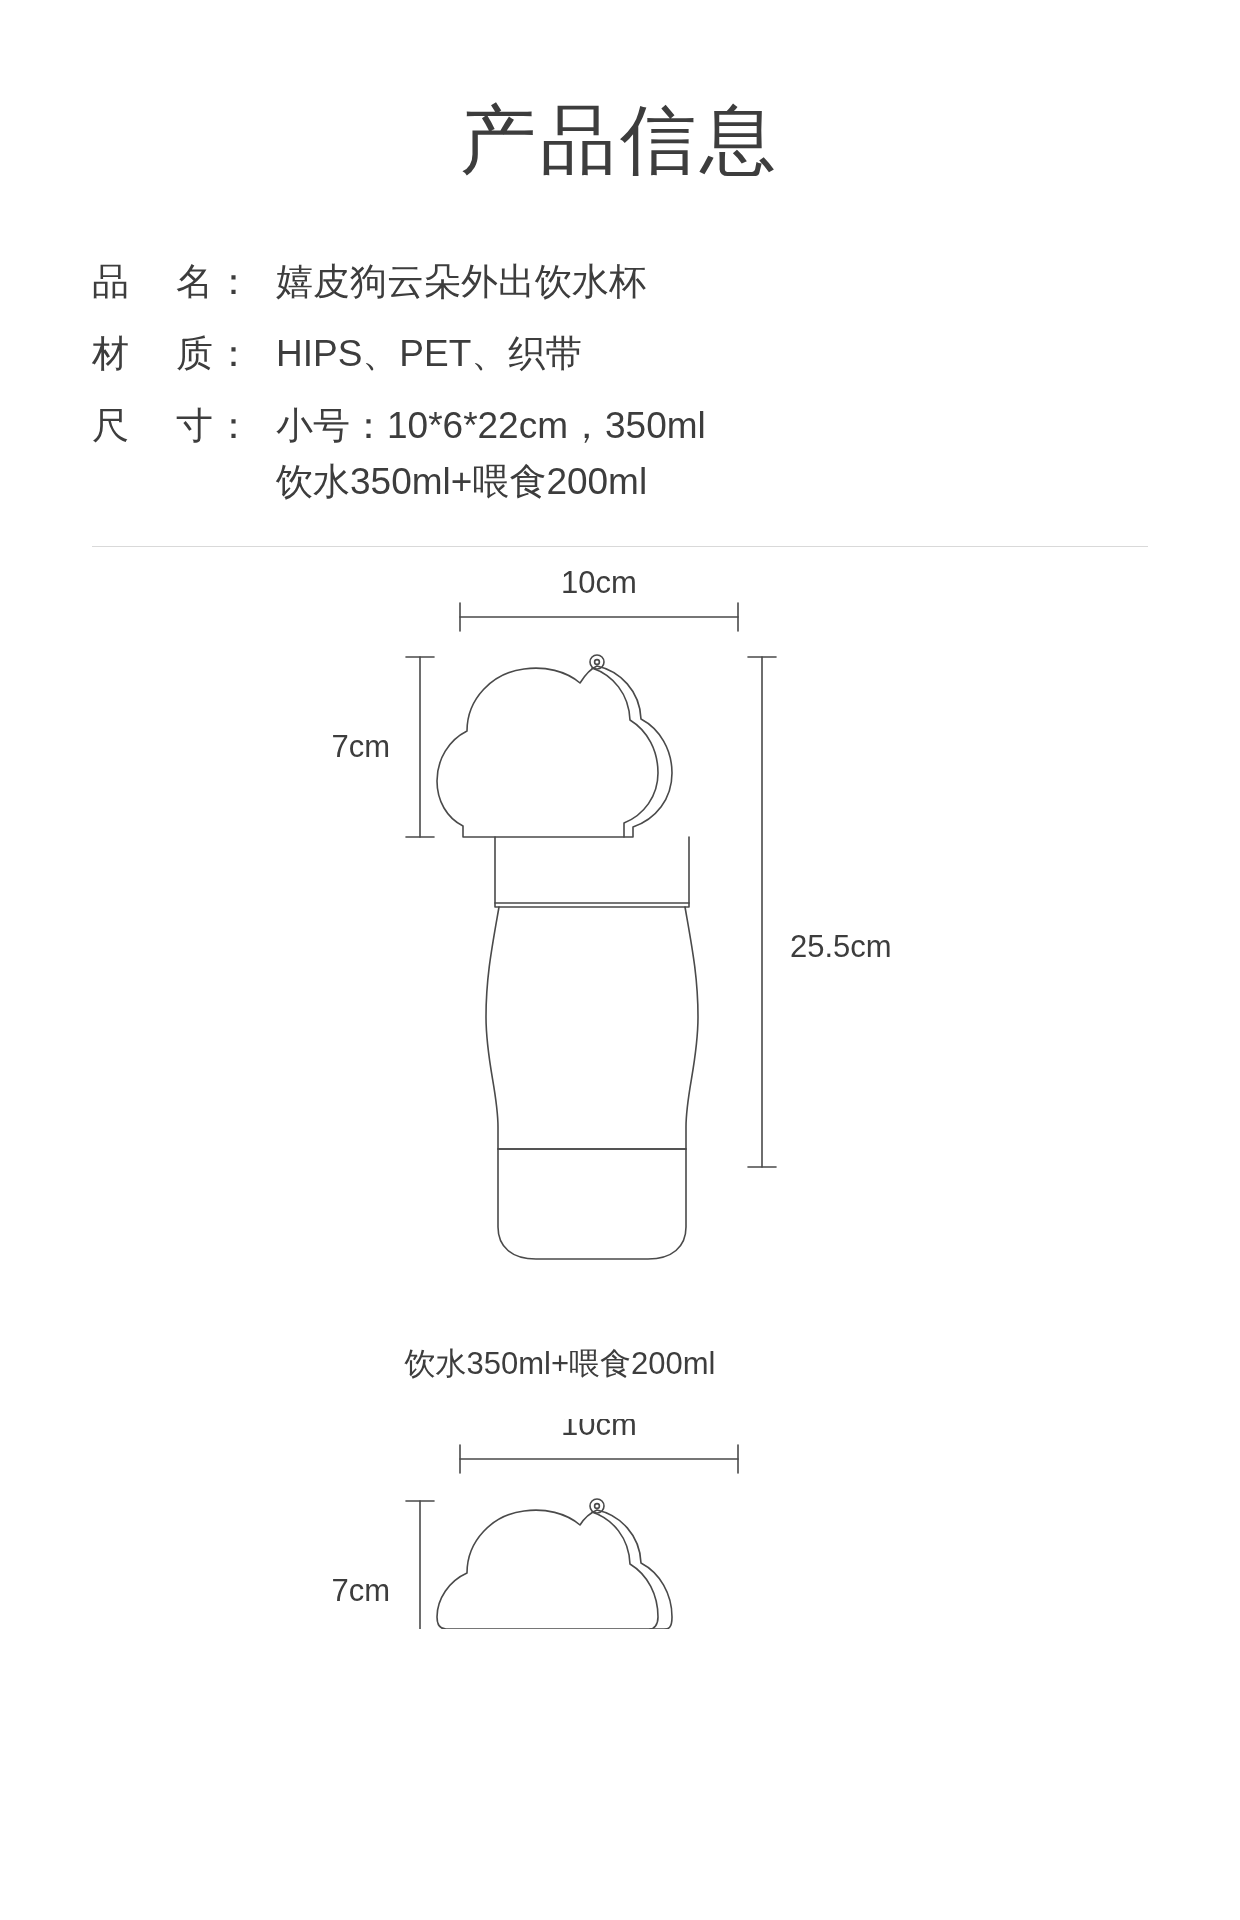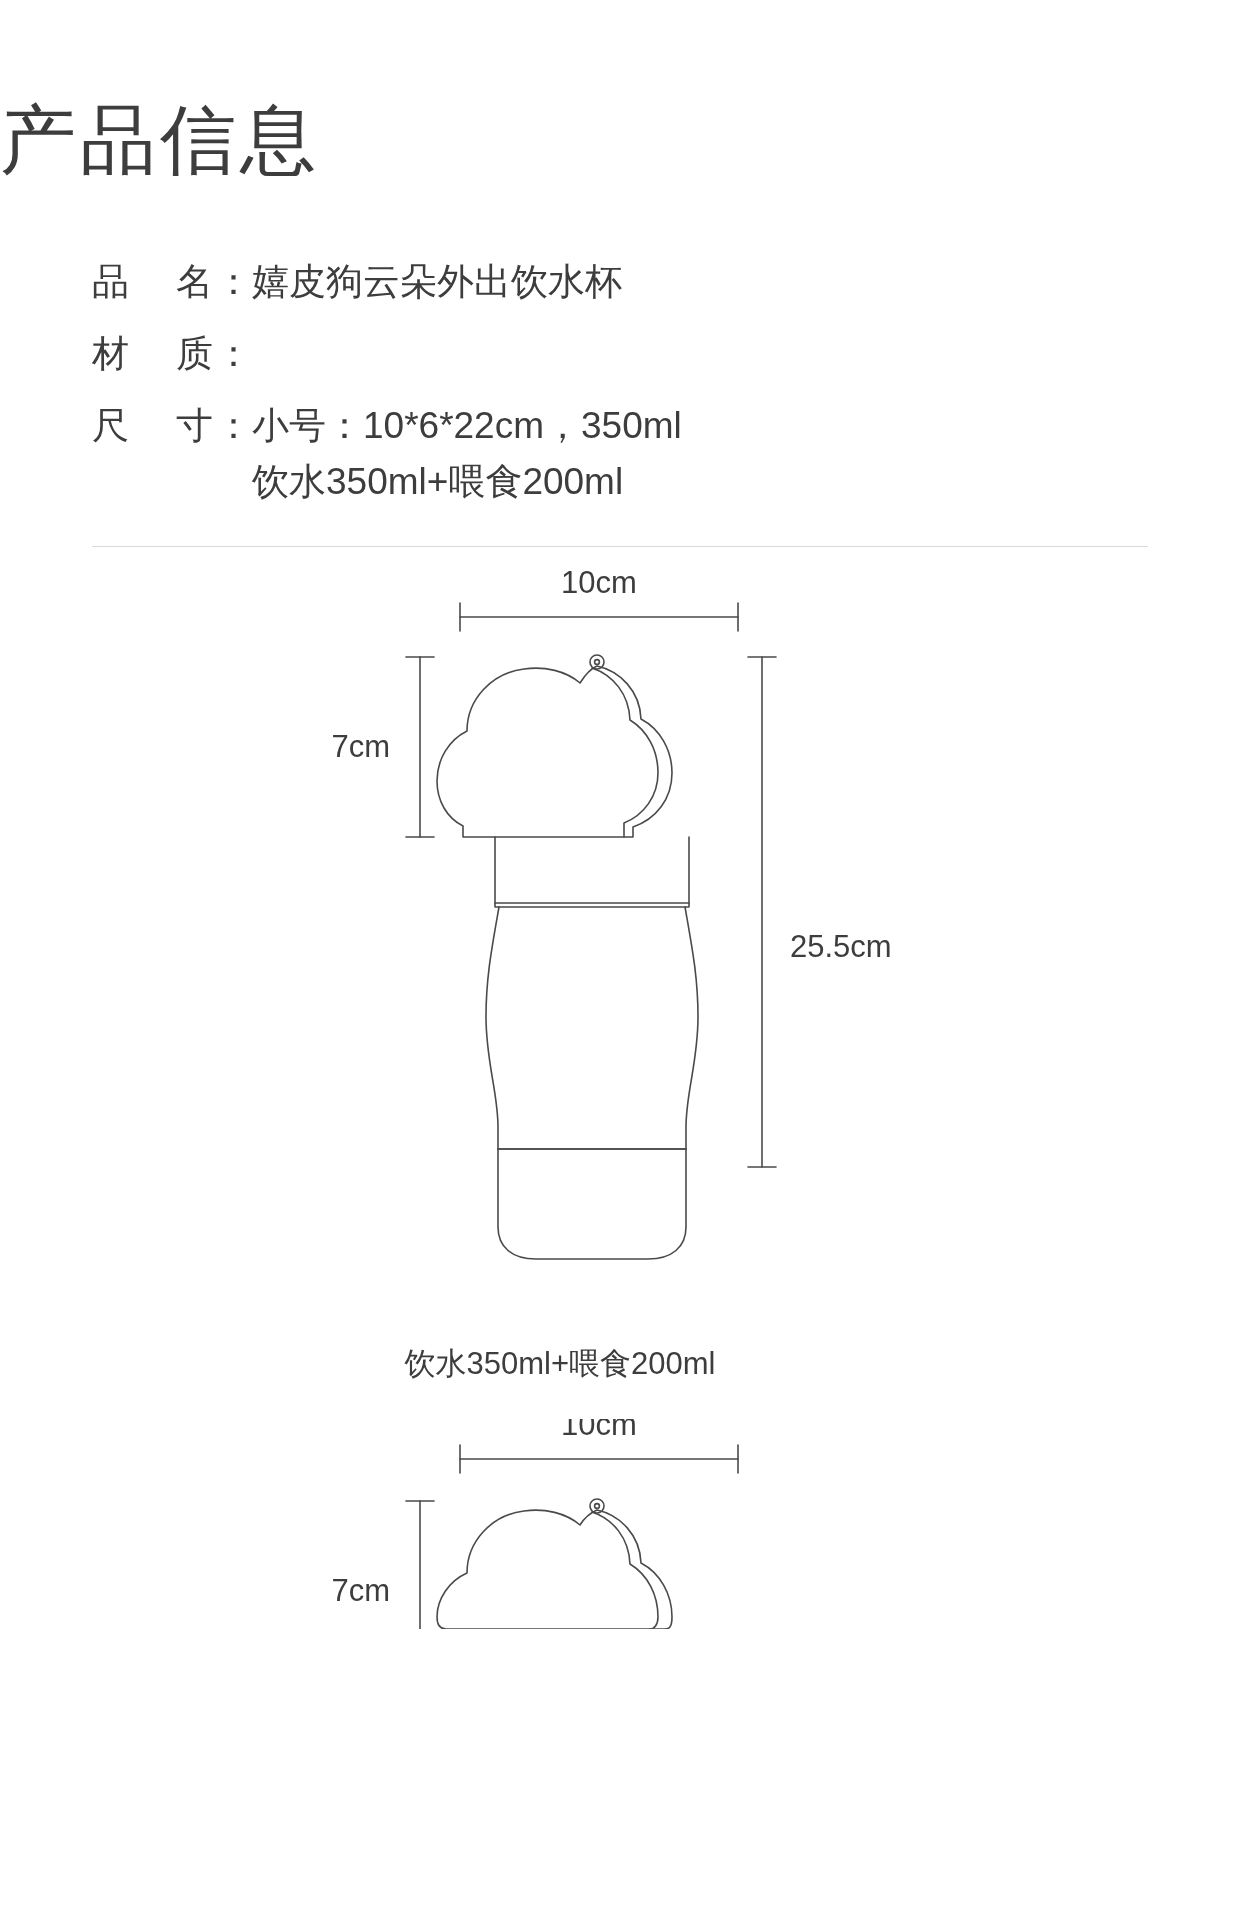--- a/index.html
+++ b/index.html
@@ -14,20 +14,21 @@
     color: #3a3a3a;
     position: relative;
     overflow: hidden;
   }
   .page {
     width: 1240px;
     height: 1920px;
     position: relative;
   }
   .title {
+    text-align: center;
     font-size: 76px;
     font-weight: 400;
     letter-spacing: 4px;
     color: #3d3d3d;
     margin: 0;
     padding-top: 98px;
     line-height: 1.1;
   }
   .spec-block {
     margin-top: 72px;
@@ -55,20 +56,21 @@
     display: flex;
     width: 122px;
     justify-content: space-between;
   }
   .spec-value {
     flex: 1;
   }
   .spec-value .line {
     display: block;
     white-space: pre;
+    margin-left: 24px;
   }
   .divider {
     height: 1px;
     background: #d9d9d9;
     margin: 36px 92px 0 92px;
   }
   .figure {
     position: relative;
     width: 1120px;
   }
@@ -107,20 +109,23 @@
       </div>
     </div>
 
     <div class="spec-row">
       <div class="spec-label">
         <span class="spec-label-inner">
           <span>材</span>
           <span>质</span>
         </span>
         <span class="colon">：</span>
+      </div>
+      <div class="spec-value">
+        <span class="line">HIPS、PET、织带</span>
       </div>
     </div>
 
     <div class="spec-row">
       <div class="spec-label">
         <span class="spec-label-inner">
           <span>尺</span>
           <span>寸</span>
         </span>
         <span class="colon">：</span>

